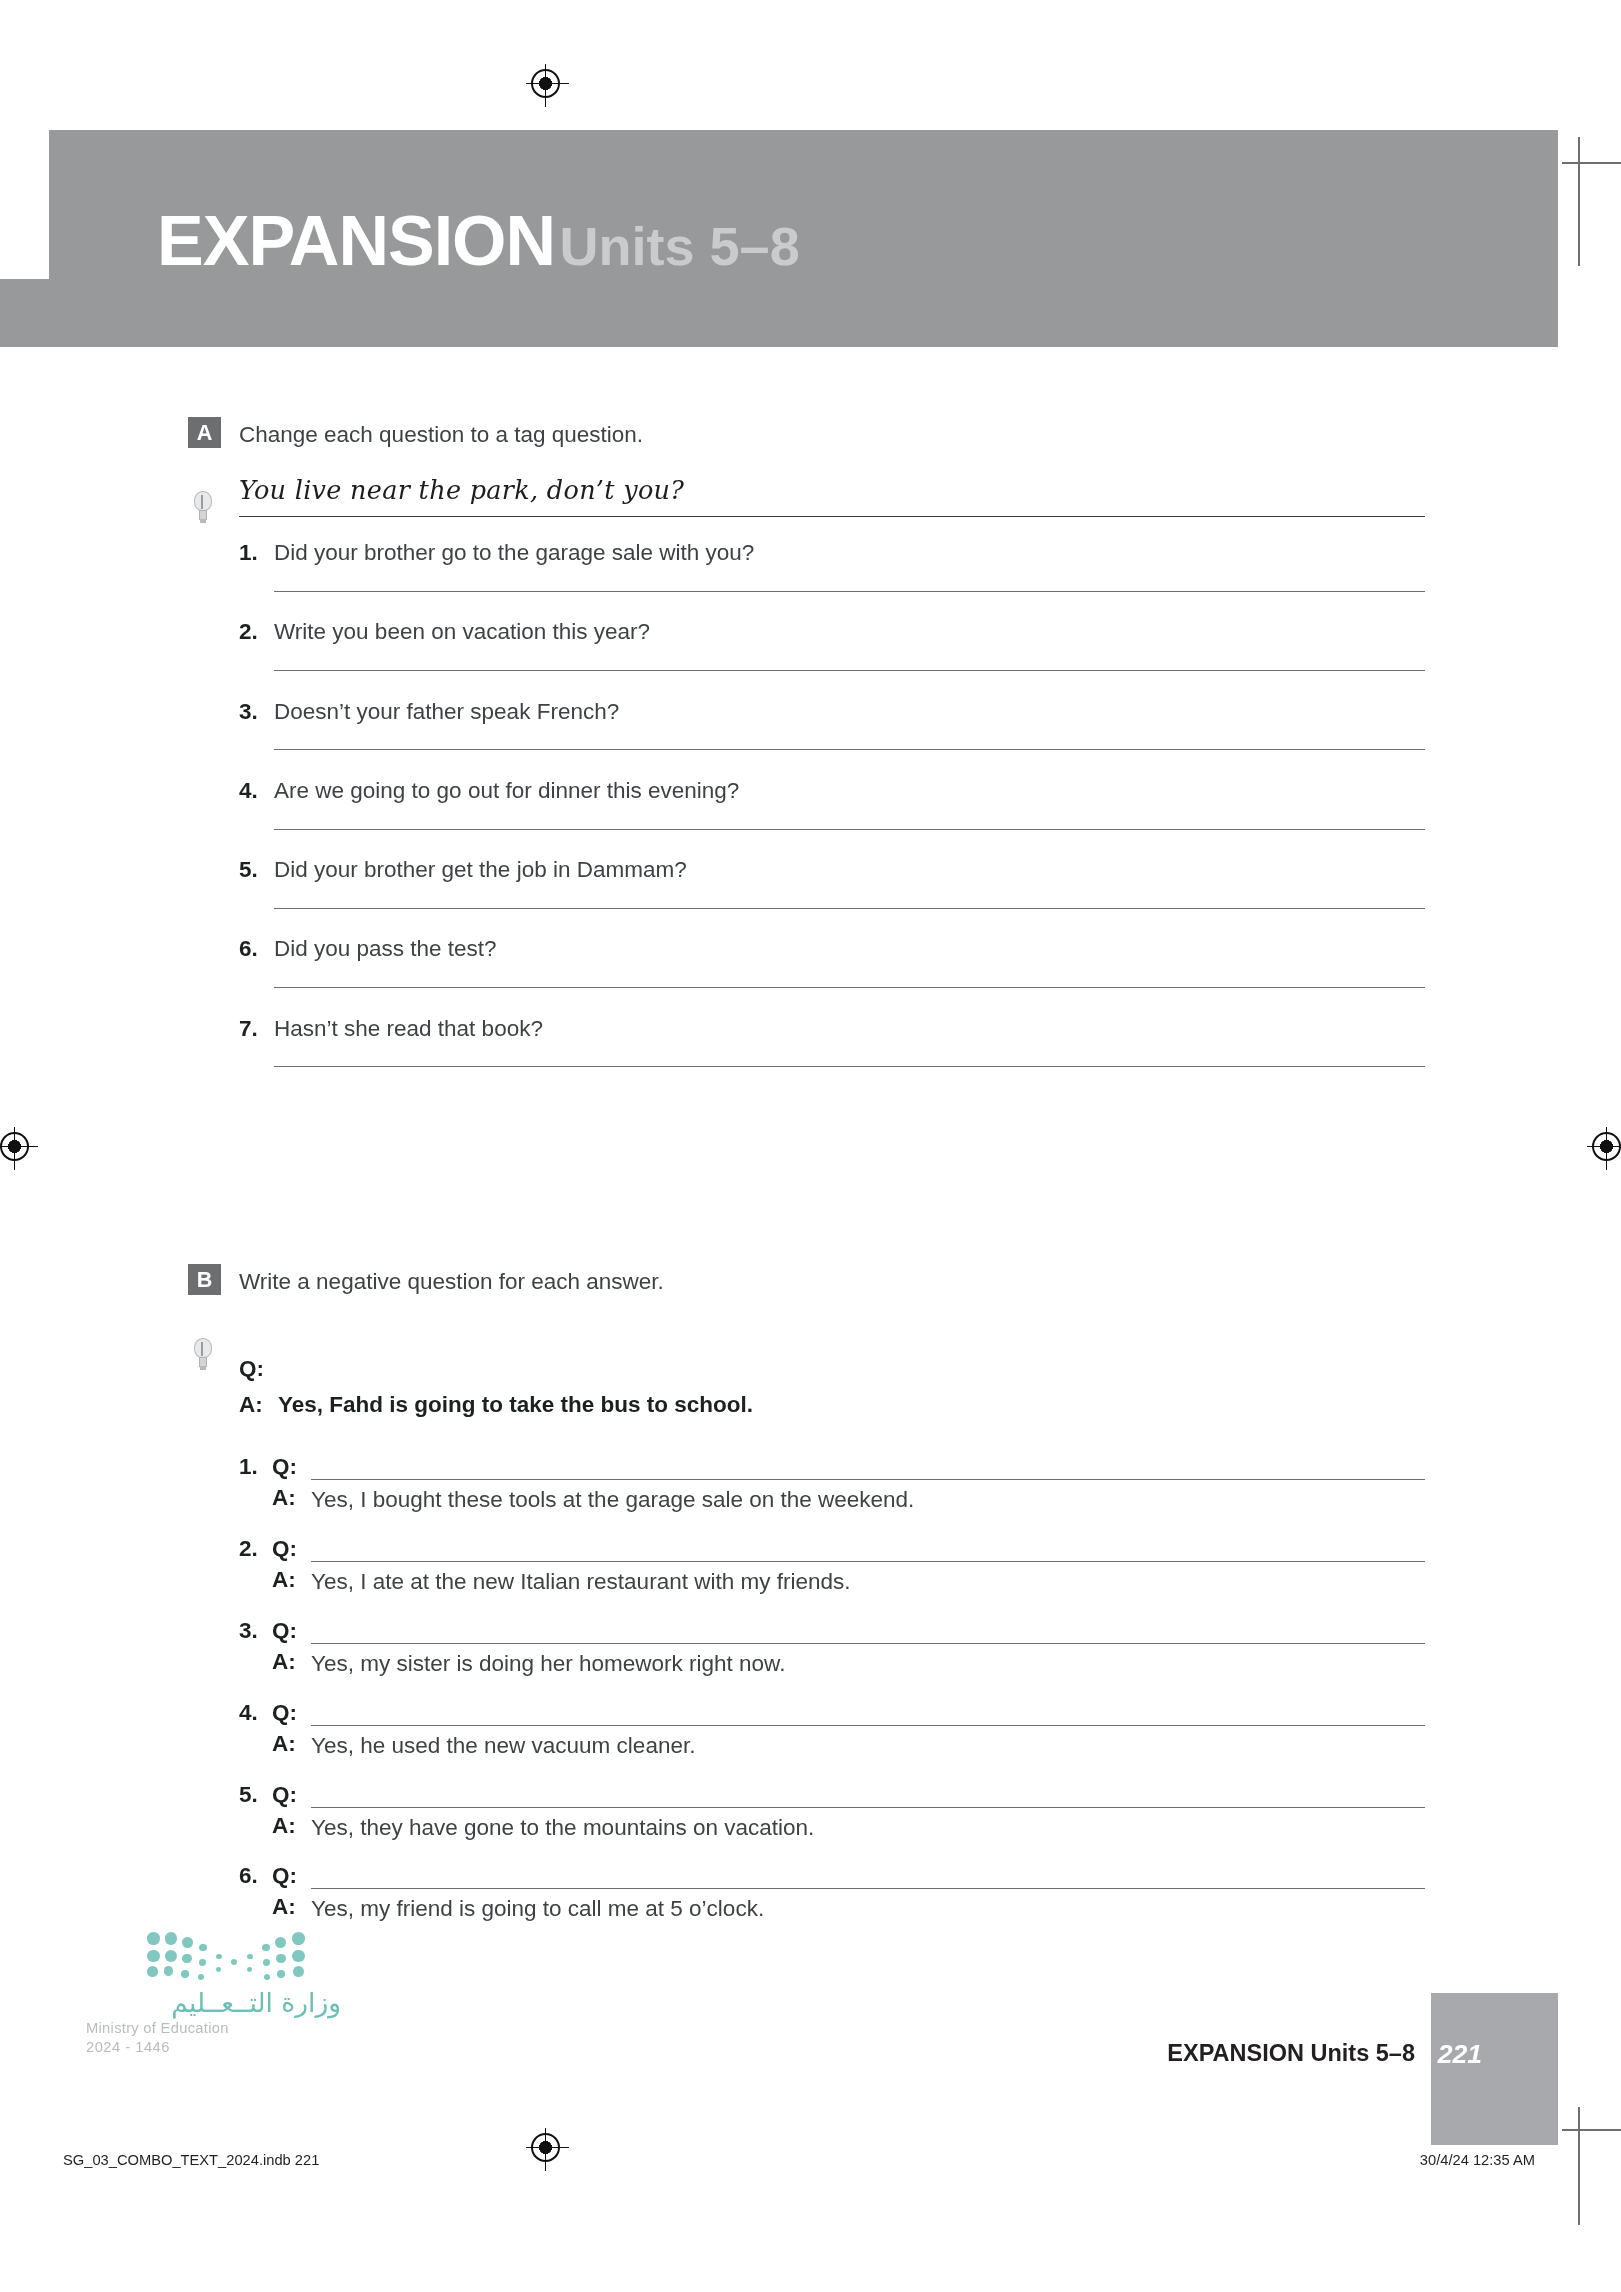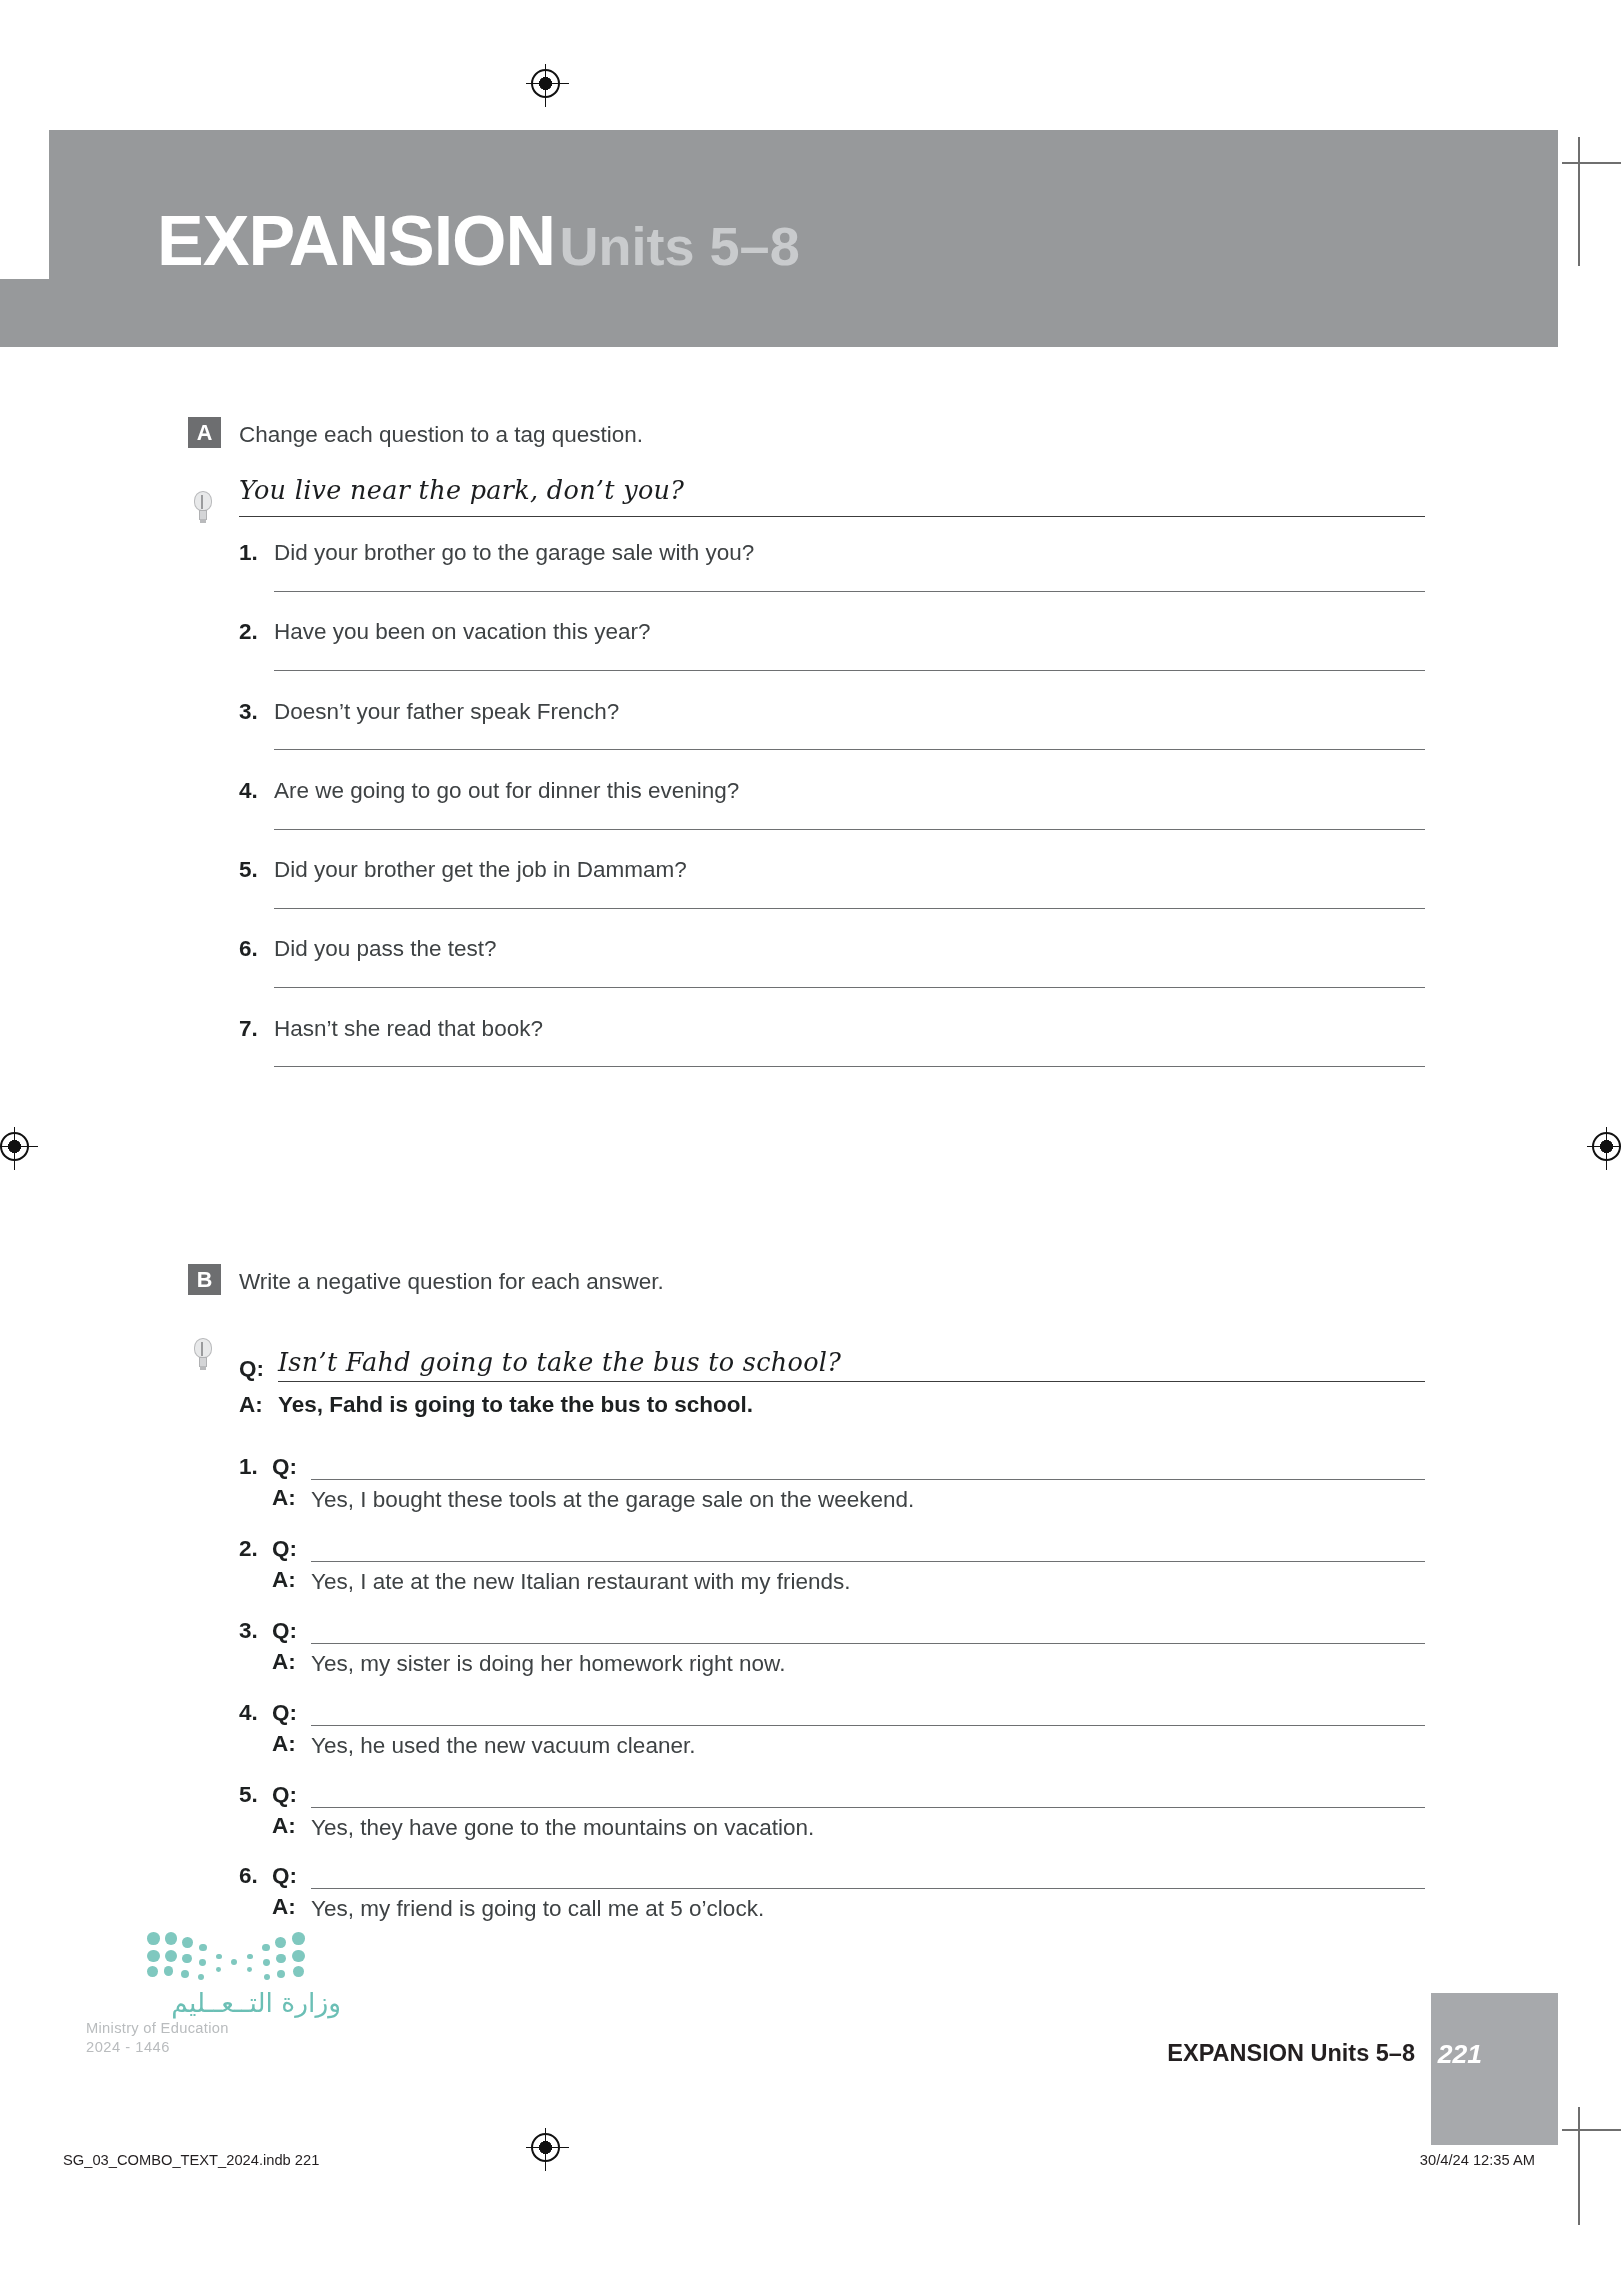--- a/index.html
+++ b/index.html
@@ -374,21 +374,21 @@
       <div class="q-text">
         <span class="q-num">1.</span>
         <span>Did your brother go to the garage sale with you?</span>
       </div>
       <div class="q-rule"></div>
     </div>
 
     <div class="q-row" style="margin-top:25.5px;">
       <div class="q-text">
         <span class="q-num">2.</span>
-        <span>Have you been on vacation this year?</span>
+        <span>Write you been on vacation this year?</span>
       </div>
       <div class="q-rule"></div>
     </div>
 
     <div class="q-row" style="margin-top:25.5px;">
       <div class="q-text">
         <span class="q-num">3.</span>
         <span>Doesn’t your father speak French?</span>
       </div>
       <div class="q-rule"></div>
@@ -435,21 +435,20 @@
 
     <div class="bulb" style="position:absolute; left:192px; top:74px;">
       <span class="glass"></span>
         <span class="fil"></span>
       <span class="base"></span>
         <span class="base2"></span>
     </div>
 
     <div class="sample-qa-q" style="margin-top:47px;">
       <span class="lbl">Q:</span>
-      <span class="val">Isn’t Fahd going to take the bus to school?</span>
     </div>
     <div class="sample-qa-a">
       <span class="lbl">A:</span>
       <span class="val">Yes, Fahd is going to take the bus to school.</span>
     </div>
 
     <div class="qa-row" style="margin-top:27.4px;">
       <div class="qa-q">
         <span class="qa-num">1.</span>
         <span class="qa-lbl">Q:</span>

